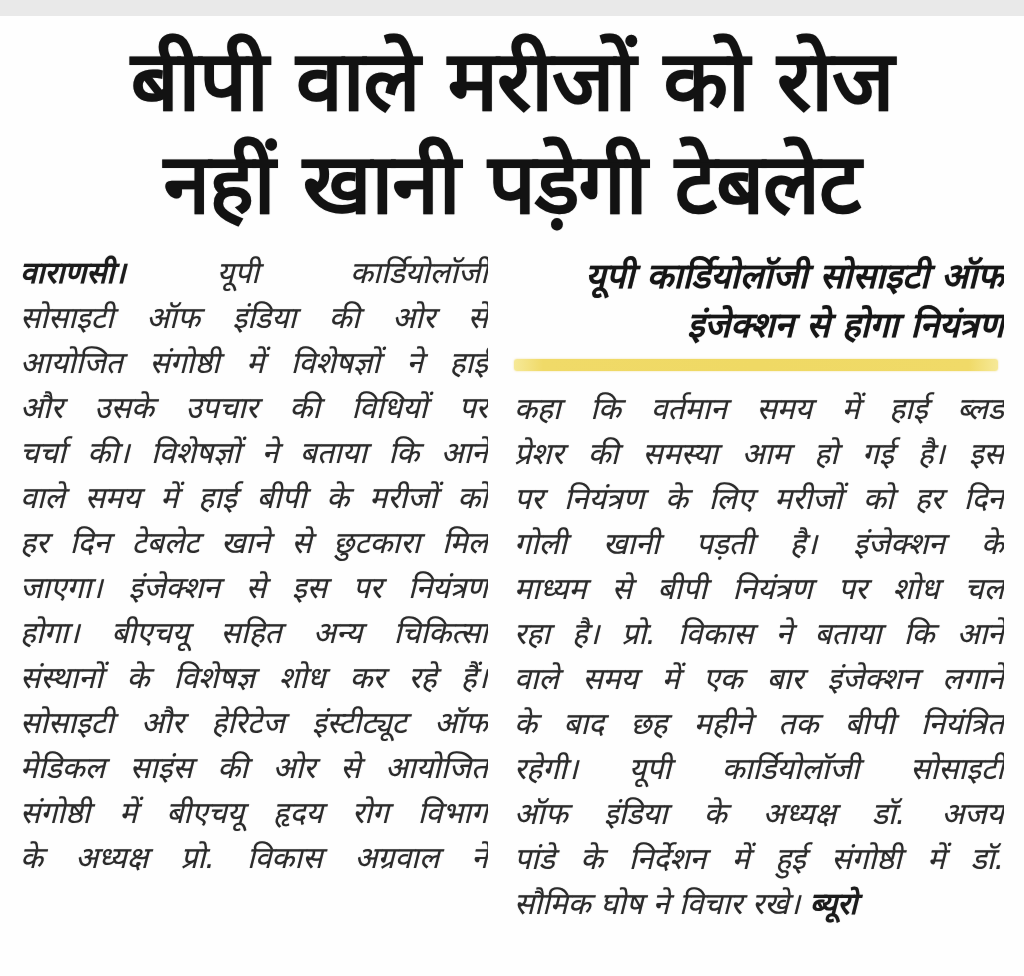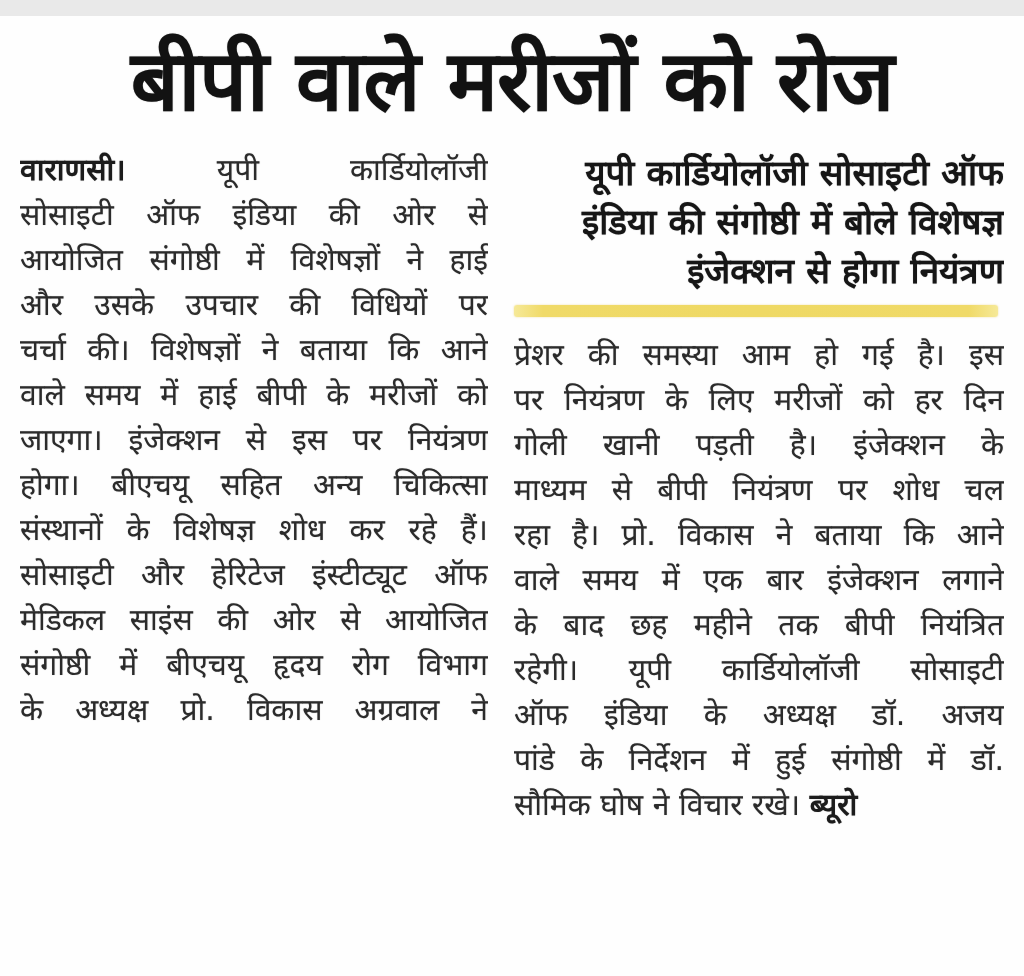--- a/index.html
+++ b/index.html
@@ -30,20 +30,21 @@
     letter-spacing: -1px;
     white-space: nowrap;
     text-shadow: 0 0 1px rgba(0,0,0,0.45);
   }
   
   .columns {
     display: flex;
     gap: 26px;
     padding: 0 20px;
     margin-top: 14px;
+    font-style: italic;
   }
   .col-left  { width: 468px; flex: 0 0 468px; }
   .col-right { width: 490px; flex: 0 0 490px; }
 
   .bline {
     height: 45px;
     line-height: 45px;
     font-size: 30px;
     color: #2b2b2b;
     text-align: justify;
@@ -97,51 +98,53 @@
     );
   }
 </style>
 </head>
 <body>
 
 <div class="page">
 
   <div class="headline">
     <div class="headline-line">बीपी वाले मरीजों को रोज</div>
+    <div class="headline-line">नहीं खानी पड़ेगी टेबलेट</div>
   </div>
 
   <div class="columns">
 
     <div class="col-left">
       <div class="bline">
         <span class="bold">वाराणसी।</span>
         <span>यूपी कार्डियोलॉजी</span>
       </div>
       <div class="bline">सोसाइटी ऑफ इंडिया की ओर से</div>
       <div class="bline">आयोजित संगोष्ठी में विशेषज्ञों ने हाई</div>
       <div class="bline">और उसके उपचार की विधियों पर</div>
       <div class="bline">चर्चा की। विशेषज्ञों ने बताया कि आने</div>
       <div class="bline">वाले समय में हाई बीपी के मरीजों को</div>
+      <div class="bline">हर दिन टेबलेट खाने से छुटकारा मिल</div>
       <div class="bline">जाएगा। इंजेक्शन से इस पर नियंत्रण</div>
       <div class="bline">होगा। बीएचयू सहित अन्य चिकित्सा</div>
       <div class="bline">संस्थानों के विशेषज्ञ शोध कर रहे हैं।</div>
       <div class="bline">सोसाइटी और हेरिटेज इंस्टीट्यूट ऑफ</div>
       <div class="bline">मेडिकल साइंस की ओर से आयोजित</div>
       <div class="bline">संगोष्ठी में बीएचयू हृदय रोग विभाग</div>
       <div class="bline">के अध्यक्ष प्रो. विकास अग्रवाल ने</div>
     </div>
 
     <div class="col-right">
       <div class="subheading">
         <div class="sub-line">यूपी कार्डियोलॉजी सोसाइटी ऑफ</div>
-        <div class="sub-line">इंडिया की संगोष्ठी में बोले विशेषज्ञ</div>
         <div class="sub-line">इंजेक्शन से होगा नियंत्रण</div>
       </div>
       <div class="highlight-bar"></div>
 
+      <div class="bline">कहा कि वर्तमान समय में हाई ब्लड</div>
       <div class="bline">प्रेशर की समस्या आम हो गई है। इस</div>
       <div class="bline">पर नियंत्रण के लिए मरीजों को हर दिन</div>
       <div class="bline">गोली खानी पड़ती है। इंजेक्शन के</div>
       <div class="bline">माध्यम से बीपी नियंत्रण पर शोध चल</div>
       <div class="bline">रहा है। प्रो. विकास ने बताया कि आने</div>
       <div class="bline">वाले समय में एक बार इंजेक्शन लगाने</div>
       <div class="bline">के बाद छह महीने तक बीपी नियंत्रित</div>
       <div class="bline">रहेगी। यूपी कार्डियोलॉजी सोसाइटी</div>
       <div class="bline">ऑफ इंडिया के अध्यक्ष डॉ. अजय</div>
       <div class="bline">पांडे के निर्देशन में हुई संगोष्ठी में डॉ.</div>

